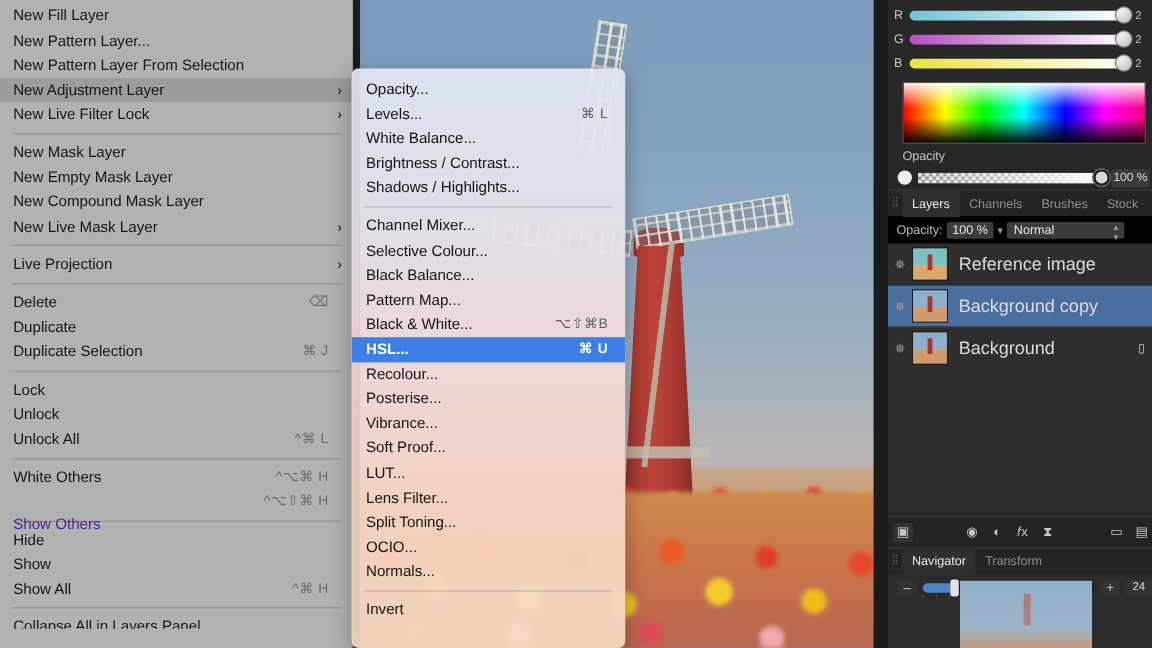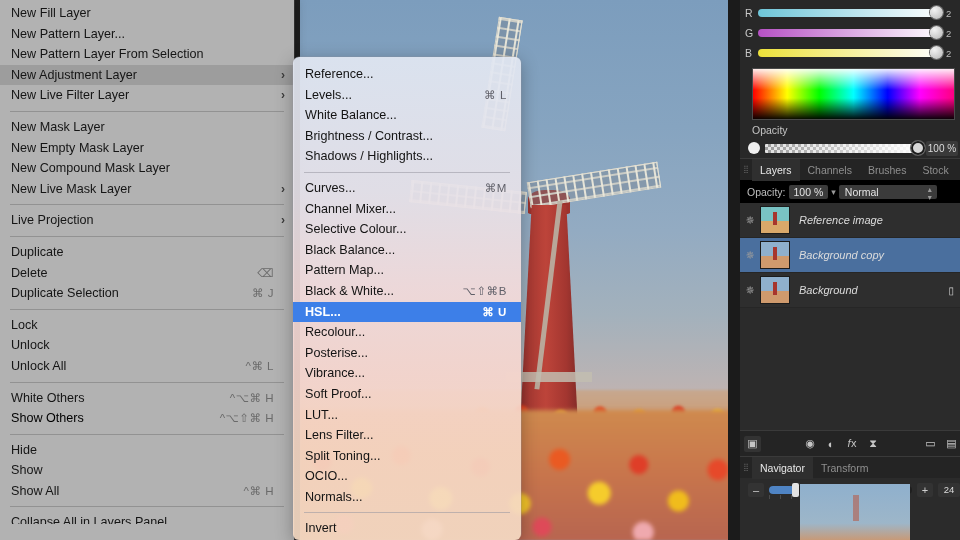--- a/index.html
+++ b/index.html
@@ -94,21 +94,21 @@
   
   #layer-menu {
     position:absolute; left:0; top:0; width:294px; height:540px;
     background:rgba(183,183,183,.97);
     box-shadow:0 0 0 .5px rgba(120,120,120,.5), 2px 0 10px rgba(0,0,0,.25);
     font-size:12.6px; color:#151515;
     padding-top:3px;
   }
   .mi { position:relative; height:20.6px; line-height:20.6px; padding:0 20px 0 11px; white-space:nowrap; }
   .mi .lbl { display:inline-block; }
-  .mi.disabled .lbl { color:#000000; }
+  .mi.disabled .lbl { color:#4c1d95;margin-top:19px; }
   .mi .shc { position:absolute; right:20px; top:0; font-size:11.5px; color:#6a6a6a; letter-spacing:.5px; }
   .mi .arr { position:absolute; right:9px; top:0; font-size:12px; color:#3c3c3c; font-weight:700; }
   .mi.sel { background:rgba(150,150,150,.75); }
   .sep { height:1px; background:rgba(140,140,140,.85); margin:5px 10px; }
   .mi.clip { height:12px; overflow:hidden; }
 
   
   #adj-submenu {
     position:absolute; left:293px; top:57px; width:228px; height:483px;
     background:linear-gradient(180deg, rgba(225,231,242,.93) 0%, rgba(231,226,233,.92) 28%,
@@ -171,21 +171,21 @@
 
   #layer-list { background:#2e2e2e; }
   .layer-row { position:relative; display:flex; align-items:center; height:35px; border-bottom:1px solid #262626; }
   .layer-row.selected { background:#4a6f9e; }
   .lr-vis { width:20px; text-align:center; color:#9b9b9b; font-size:11px; }
   .lr-thumb { width:30px; height:28px; border:1px solid #1b1b1b;
     background:repeating-conic-gradient(#bdbdbd 0% 25%, #f2f2f2 0% 50%) 0 0/5px 5px; position:relative; overflow:hidden; }
   .lr-thumb .tb-sky { position:absolute; inset:0 0 45% 0; }
   .lr-thumb .tb-gnd { position:absolute; inset:55% 0 0 0; }
   .lr-thumb .tb-mill { position:absolute; left:42%; top:18%; width:16%; height:52%; background:#a7352d; }
-  .lr-name { font-size:11px; color:#dcdcdc; padding-left:9px;font-style:italic; }
+  .lr-name { font-size:15px; color:#dcdcdc; padding-left:9px; }
   .lr-lock { position:absolute; right:6px; color:#cfcfcf; font-size:10px; }
 
   #layer-toolbar { position:absolute; left:0; top:430px; width:220px; height:26px; background:#242424;
     display:flex; align-items:center; border-top:1px solid #3a3a3a; }
   .tb-ico { width:17px; height:16px; margin-left:4px; position:relative; color:#c6c6c6; font-size:11px;
     display:flex; align-items:center; justify-content:center; }
   .tb-ico.boxed { background:#333; border-radius:2px; }
   .tb-gap { flex:1; }
 
   #navigator { position:absolute; left:0; top:456px; width:220px; height:84px; background:#2b2b2b; }
@@ -222,55 +222,54 @@
     <div class="tulip-row-upper"></div>
     <div class="tulips"></div>
   </div>
   <div id="canvas-right-edge"></div>
 
   <div id="layer-menu">
       <div class="mi"><span class="lbl">New Fill Layer</span></div>
       <div class="mi"><span class="lbl">New Pattern Layer...</span></div>
       <div class="mi"><span class="lbl">New Pattern Layer From Selection</span></div>
       <div class="mi sel"><span class="lbl">New Adjustment Layer</span><span class="arr">›</span></div>
-      <div class="mi"><span class="lbl">New Live Filter Layer</span><span class="arr">›</span></div>
+      <div class="mi"><span class="lbl">New Live Filter Lock</span><span class="arr">›</span></div>
       <div class="sep"></div>
       <div class="mi"><span class="lbl">New Mask Layer</span></div>
       <div class="mi"><span class="lbl">New Empty Mask Layer</span></div>
       <div class="mi"><span class="lbl">New Compound Mask Layer</span></div>
       <div class="mi"><span class="lbl">New Live Mask Layer</span><span class="arr">›</span></div>
       <div class="sep"></div>
       <div class="mi"><span class="lbl">Live Projection</span><span class="arr">›</span></div>
       <div class="sep"></div>
+      <div class="mi"><span class="lbl">Delete</span><span class="shc">⌫</span></div>
       <div class="mi"><span class="lbl">Duplicate</span></div>
-      <div class="mi"><span class="lbl">Delete</span><span class="shc">⌫</span></div>
       <div class="mi"><span class="lbl">Duplicate Selection</span><span class="shc">⌘ J</span></div>
       <div class="sep"></div>
       <div class="mi"><span class="lbl">Lock</span></div>
       <div class="mi"><span class="lbl">Unlock</span></div>
       <div class="mi"><span class="lbl">Unlock All</span><span class="shc">^⌘ L</span></div>
       <div class="sep"></div>
       <div class="mi"><span class="lbl">White Others</span><span class="shc">^⌥⌘ H</span></div>
       <div class="mi disabled"><span class="lbl">Show Others</span><span class="shc">^⌥⇧⌘ H</span></div>
       <div class="sep"></div>
       <div class="mi"><span class="lbl">Hide</span></div>
       <div class="mi"><span class="lbl">Show</span></div>
       <div class="mi"><span class="lbl">Show All</span><span class="shc">^⌘ H</span></div>
       <div class="sep"></div>
       <div class="mi clip"><span class="lbl">Collapse All in Layers Panel</span></div>
     </div>
 
   <div id="adj-submenu">
-      <div class="smi"><span>Reference...</span></div>
+      <div class="smi"><span>Opacity...</span></div>
       <div class="smi"><span>Levels...</span><span class="shc">⌘ L</span></div>
       <div class="smi"><span>White Balance...</span></div>
       <div class="smi"><span>Brightness / Contrast...</span></div>
       <div class="smi"><span>Shadows / Highlights...</span></div>
       <div class="ssep"></div>
-      <div class="smi"><span>Curves...</span><span class="shc">⌘M</span></div>
       <div class="smi"><span>Channel Mixer...</span></div>
       <div class="smi"><span>Selective Colour...</span></div>
       <div class="smi"><span>Black Balance...</span></div>
       <div class="smi"><span>Pattern Map...</span></div>
       <div class="smi"><span>Black &amp; White...</span><span class="shc">⌥⇧⌘B</span></div>
       <div class="smi hl"><span>HSL...</span><span class="shc">⌘ U</span></div>
       <div class="smi"><span>Recolour...</span></div>
       <div class="smi"><span>Posterise...</span></div>
       <div class="smi"><span>Vibrance...</span></div>
       <div class="smi"><span>Soft Proof...</span></div>

